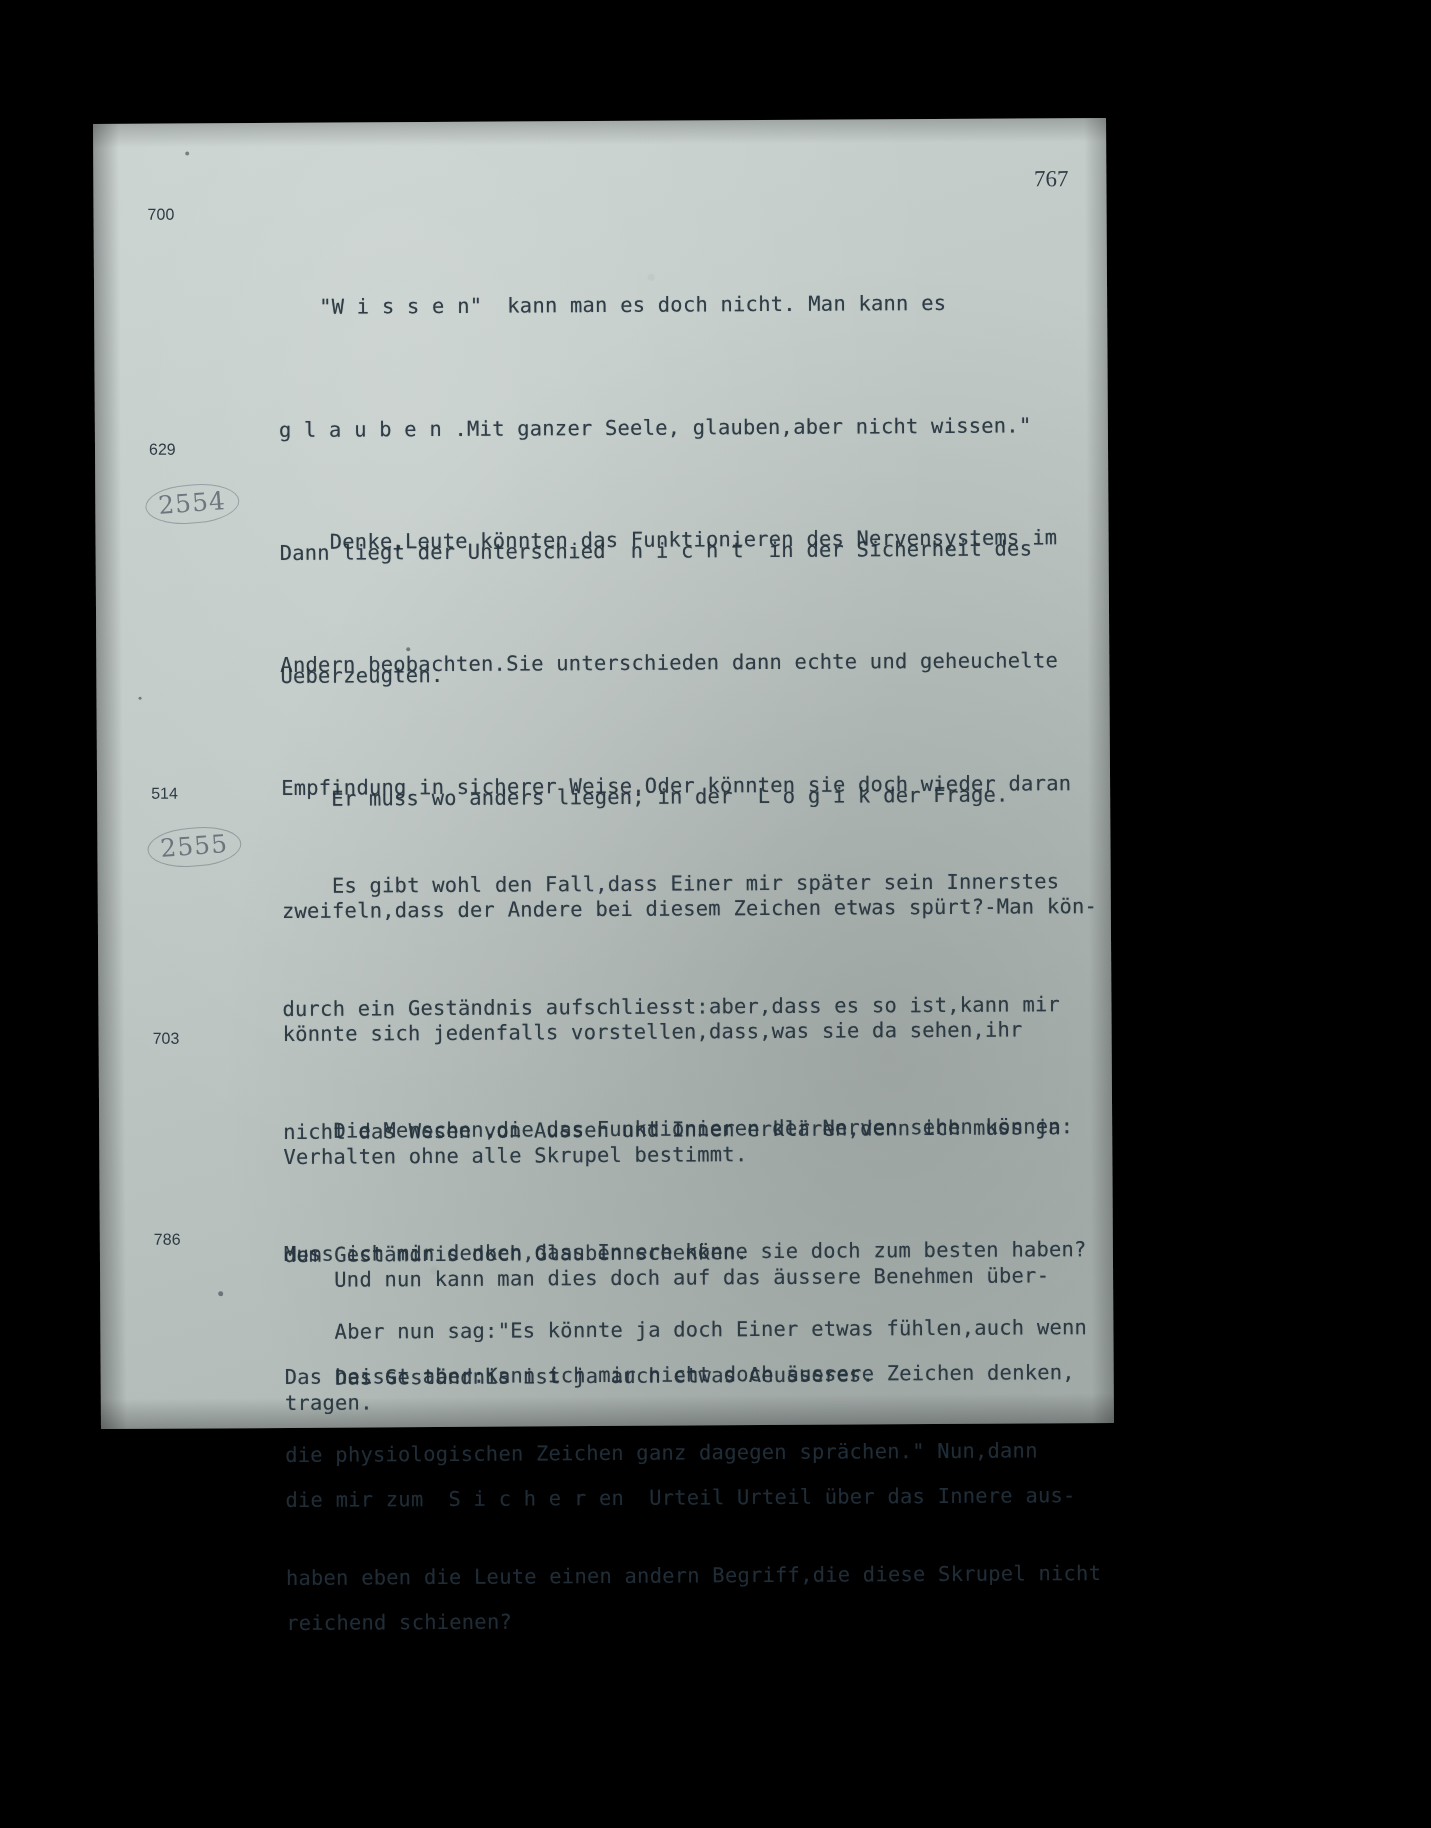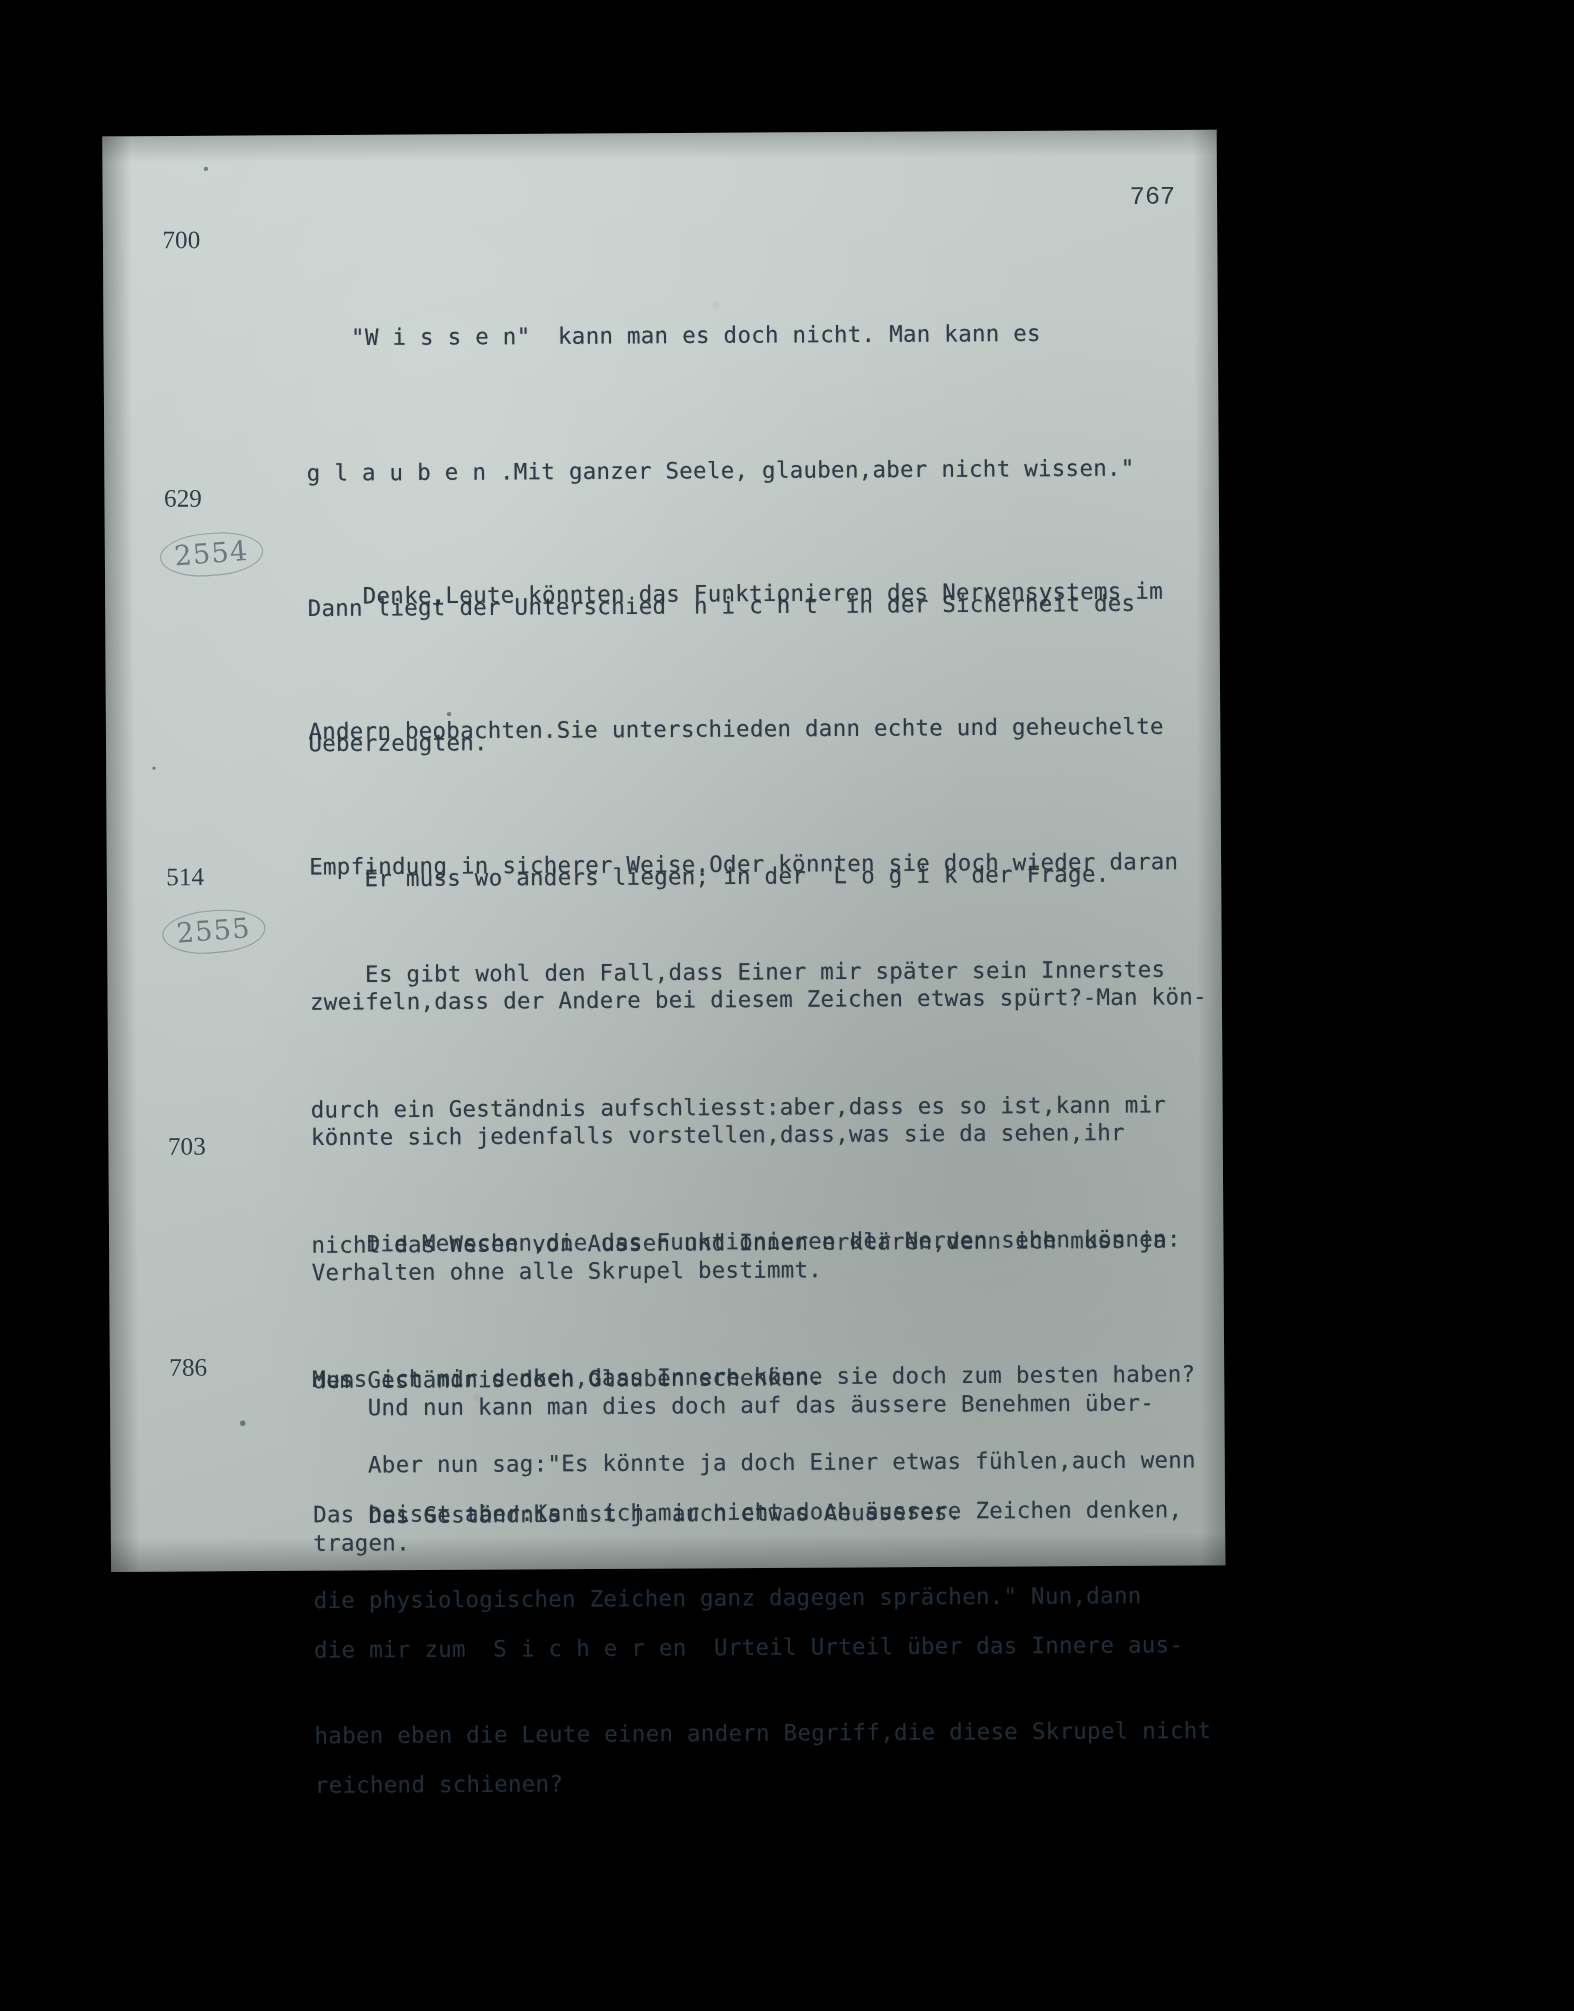--- a/index.html
+++ b/index.html
@@ -67,36 +67,36 @@
     text-shadow: 0 0 1px rgba(35,49,60,0.45);
     opacity: 0.92;
   }
 
   #page-number {
     position: absolute;
     right: 38px;
     top: 48px;
     font-size: 23px;
     color: #1f2c36;
-    font-family: Liberation Mono, monospace;
+    font-family: Liberation Serif, serif;
     opacity: .9;
   }
 
   .entry {
     position: absolute;
     left: 54px;
     width: 930px;
   }
   .num {
     position: absolute;
     left: 0;
     top: 0;
-    font-size: 23px;
+    font-size: 16px;
     color: #22303a;
-    font-family: Liberation Serif, serif;
+    font-family: Liberation Sans, sans-serif;
     opacity: .92;
   }
   .body {
     margin-left: 130px;
   }
   .line { display: block; }
   .indent { padding-left: 41px; }
 
   
   .pencil {

